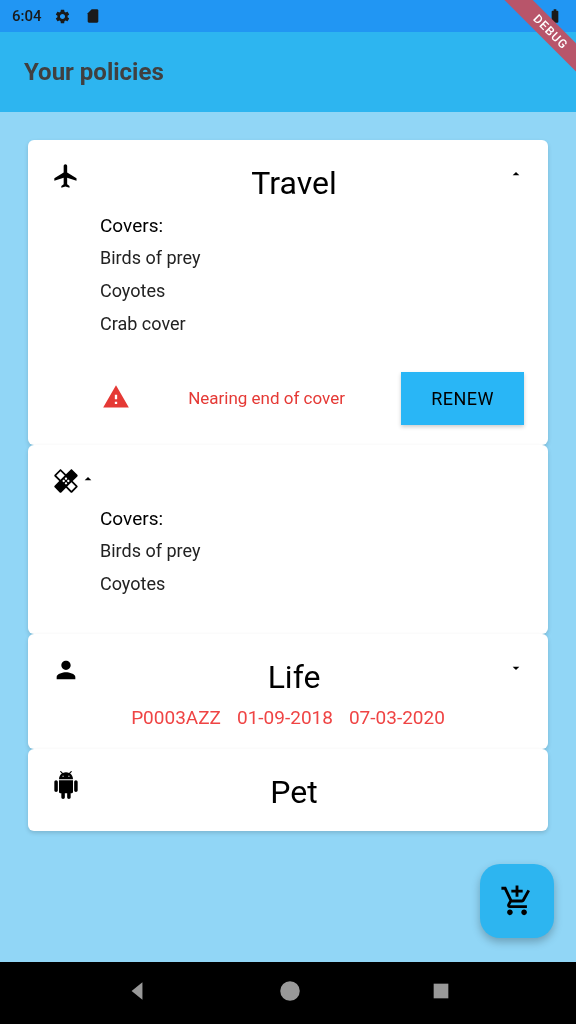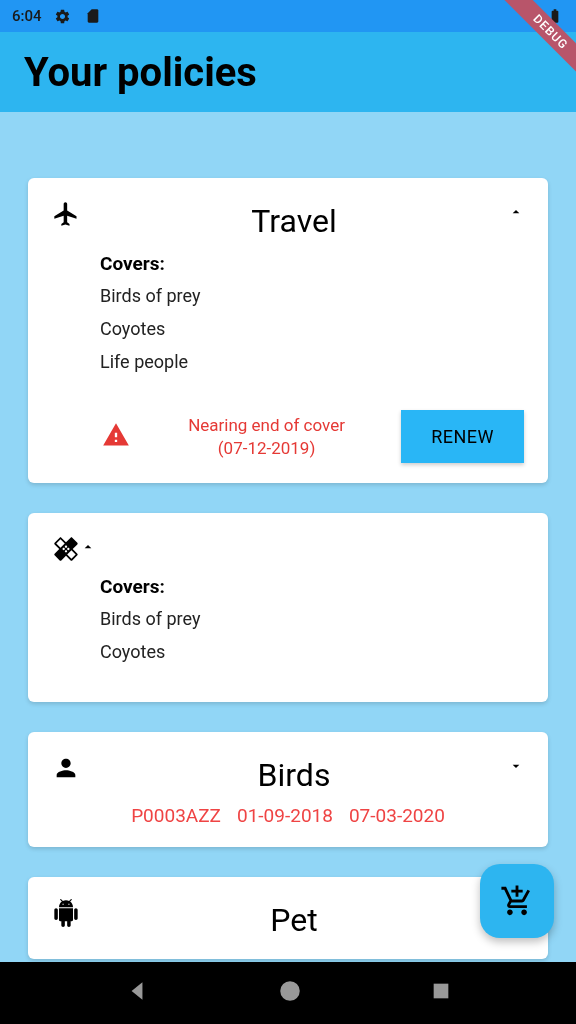--- a/index.html
+++ b/index.html
@@ -46,42 +46,40 @@
       justify-content: center;
     }
     .app-bar {
       height: 80px;
       background: #2db5f0;
       display: flex;
       align-items: center;
       padding: 0 24px;
     }
     .app-title {
-      font-size: 40px;
+      font-size: 24px;
       font-weight: 700;
-      color: #000000;
+      color: #404040;
     }
     .debug-banner {
       position: absolute;
       top: 22px;
       right: -40px;
       background: #b8556a;
       color: #fff;
       font-size: 12px;
       font-weight: 500;
       padding: 3px 44px;
       transform: rotate(45deg);
       letter-spacing: 1px;
     }
     .content {
       padding: 28px;
       display: flex;
       flex-direction: column;
-      gap: 30px;
-      margin-top: 38px;
     }
     .card {
       background: #fff;
       border-radius: 6px;
       box-shadow: 0 2px 4px rgba(0,0,0,0.15);
       padding: 20px 24px;
       position: relative;
     }
     .card.selected {
       background: #ffffff;
@@ -105,21 +103,21 @@
     }
     .expand-icon {
       width: 16px;
       margin-top: 6px;
     }
     .card-body {
       padding: 12px 48px 8px 48px;
     }
     .covers-label {
       font-size: 19px;
-      font-weight: 700;
+      font-weight: 400;
       color: #000;
       margin-bottom: 10px;
     }
     .cover-item {
       font-size: 18px;
       color: #222;
       margin-bottom: 12px;
     }
     .warning-row {
       display: flex;
@@ -239,31 +237,30 @@
       <span class="expand-icon">
         <svg viewBox="0 0 24 24" width="16" height="16" fill="#000">
             <path d="M7,14l5-5l5,5H7z"></path>
           </svg>
       </span>
     </div>
     <div class="card-body">
       <div class="covers-label">Covers:</div>
       <div class="cover-item">Birds of prey</div>
       <div class="cover-item">Coyotes</div>
-      <div class="cover-item">Life people</div>
+      <div class="cover-item">Crab cover</div>
     </div>
     <div class="warning-row">
       <span>
         <svg class="warning-icon" viewBox="0 0 24 24">
             <path d="M1,21h22L12,2L1,21z M13,18h-2v-2h2V18z M13,14h-2v-4h2V14z"></path>
           </svg>
       </span>
       <div class="warning-text">
         <span>Nearing end of cover</span><br>
-        <span>(07-12-2019)</span>
       </div>
       <button class="renew-btn">RENEW</button>
     </div>
   </div>
 
   <div class="card">
     <div class="card-header">
       <span class="card-icon">
         <svg viewBox="0 0 24 24" width="28" height="28" fill="#000">
             <path d="M17.73,12.02l3.98-3.98c0.39-0.39,0.39-1.02,0-1.41l-4.34-4.34c-0.39-0.39-1.02-0.39-1.41,0l-3.98,3.98L8,2.29 C7.8,2.1,7.55,2,7.29,2c-0.25,0-0.51,0.1-0.7,0.29L2.25,6.63c-0.39,0.39-0.39,1.02,0,1.41l3.98,3.98L2.25,16 c-0.39,0.39-0.39,1.02,0,1.41l4.34,4.34c0.39,0.39,1.02,0.39,1.41,0l3.98-3.98l3.98,3.98c0.2,0.2,0.45,0.29,0.71,0.29 c0.26,0,0.51-0.1,0.71-0.29l4.34-4.34c0.39-0.39,0.39-1.02,0-1.41L17.73,12.02z M12,9c0.55,0,1,0.45,1,1s-0.45,1-1,1 s-1-0.45-1-1S11.45,9,12,9z M7.29,10.96L3.66,7.34l3.63-3.63l3.62,3.62L7.29,10.96z M10,13c-0.55,0-1-0.45-1-1s0.45-1,1-1 s1,0.45,1,1S10.55,13,10,13z M12,15c-0.55,0-1-0.45-1-1s0.45-1,1-1s1,0.45,1,1S12.55,15,12,15z M14,11c0.55,0,1,0.45,1,1 s-0.45,1-1,1s-1-0.45-1-1S13.45,11,14,11z M16.66,20.34l-3.63-3.62l3.63-3.63l3.62,3.62L16.66,20.34z"></path>
@@ -282,21 +279,21 @@
     </div>
   </div>
 
   <div class="card">
     <div class="card-header">
       <span class="card-icon">
         <svg viewBox="0 0 24 24" width="28" height="28" fill="#000">
             <path d="M12,12c2.21,0,4-1.79,4-4s-1.79-4-4-4S8,5.79,8,8S9.79,12,12,12z M12,14c-2.67,0-8,1.34-8,4v2h16v-2 C20,15.34,14.67,14,12,14z"></path>
           </svg>
       </span>
-      <div class="card-title">Birds</div>
+      <div class="card-title">Life</div>
       <span class="expand-icon">
         <svg viewBox="0 0 24 24" width="16" height="16" fill="#000">
             <path d="M7,10l5,5l5-5H7z"></path>
           </svg>
       </span>
     </div>
     <div class="life-info">
       <span>P0003AZZ</span>
       <span>01-09-2018</span>
       <span>07-03-2020</span>

